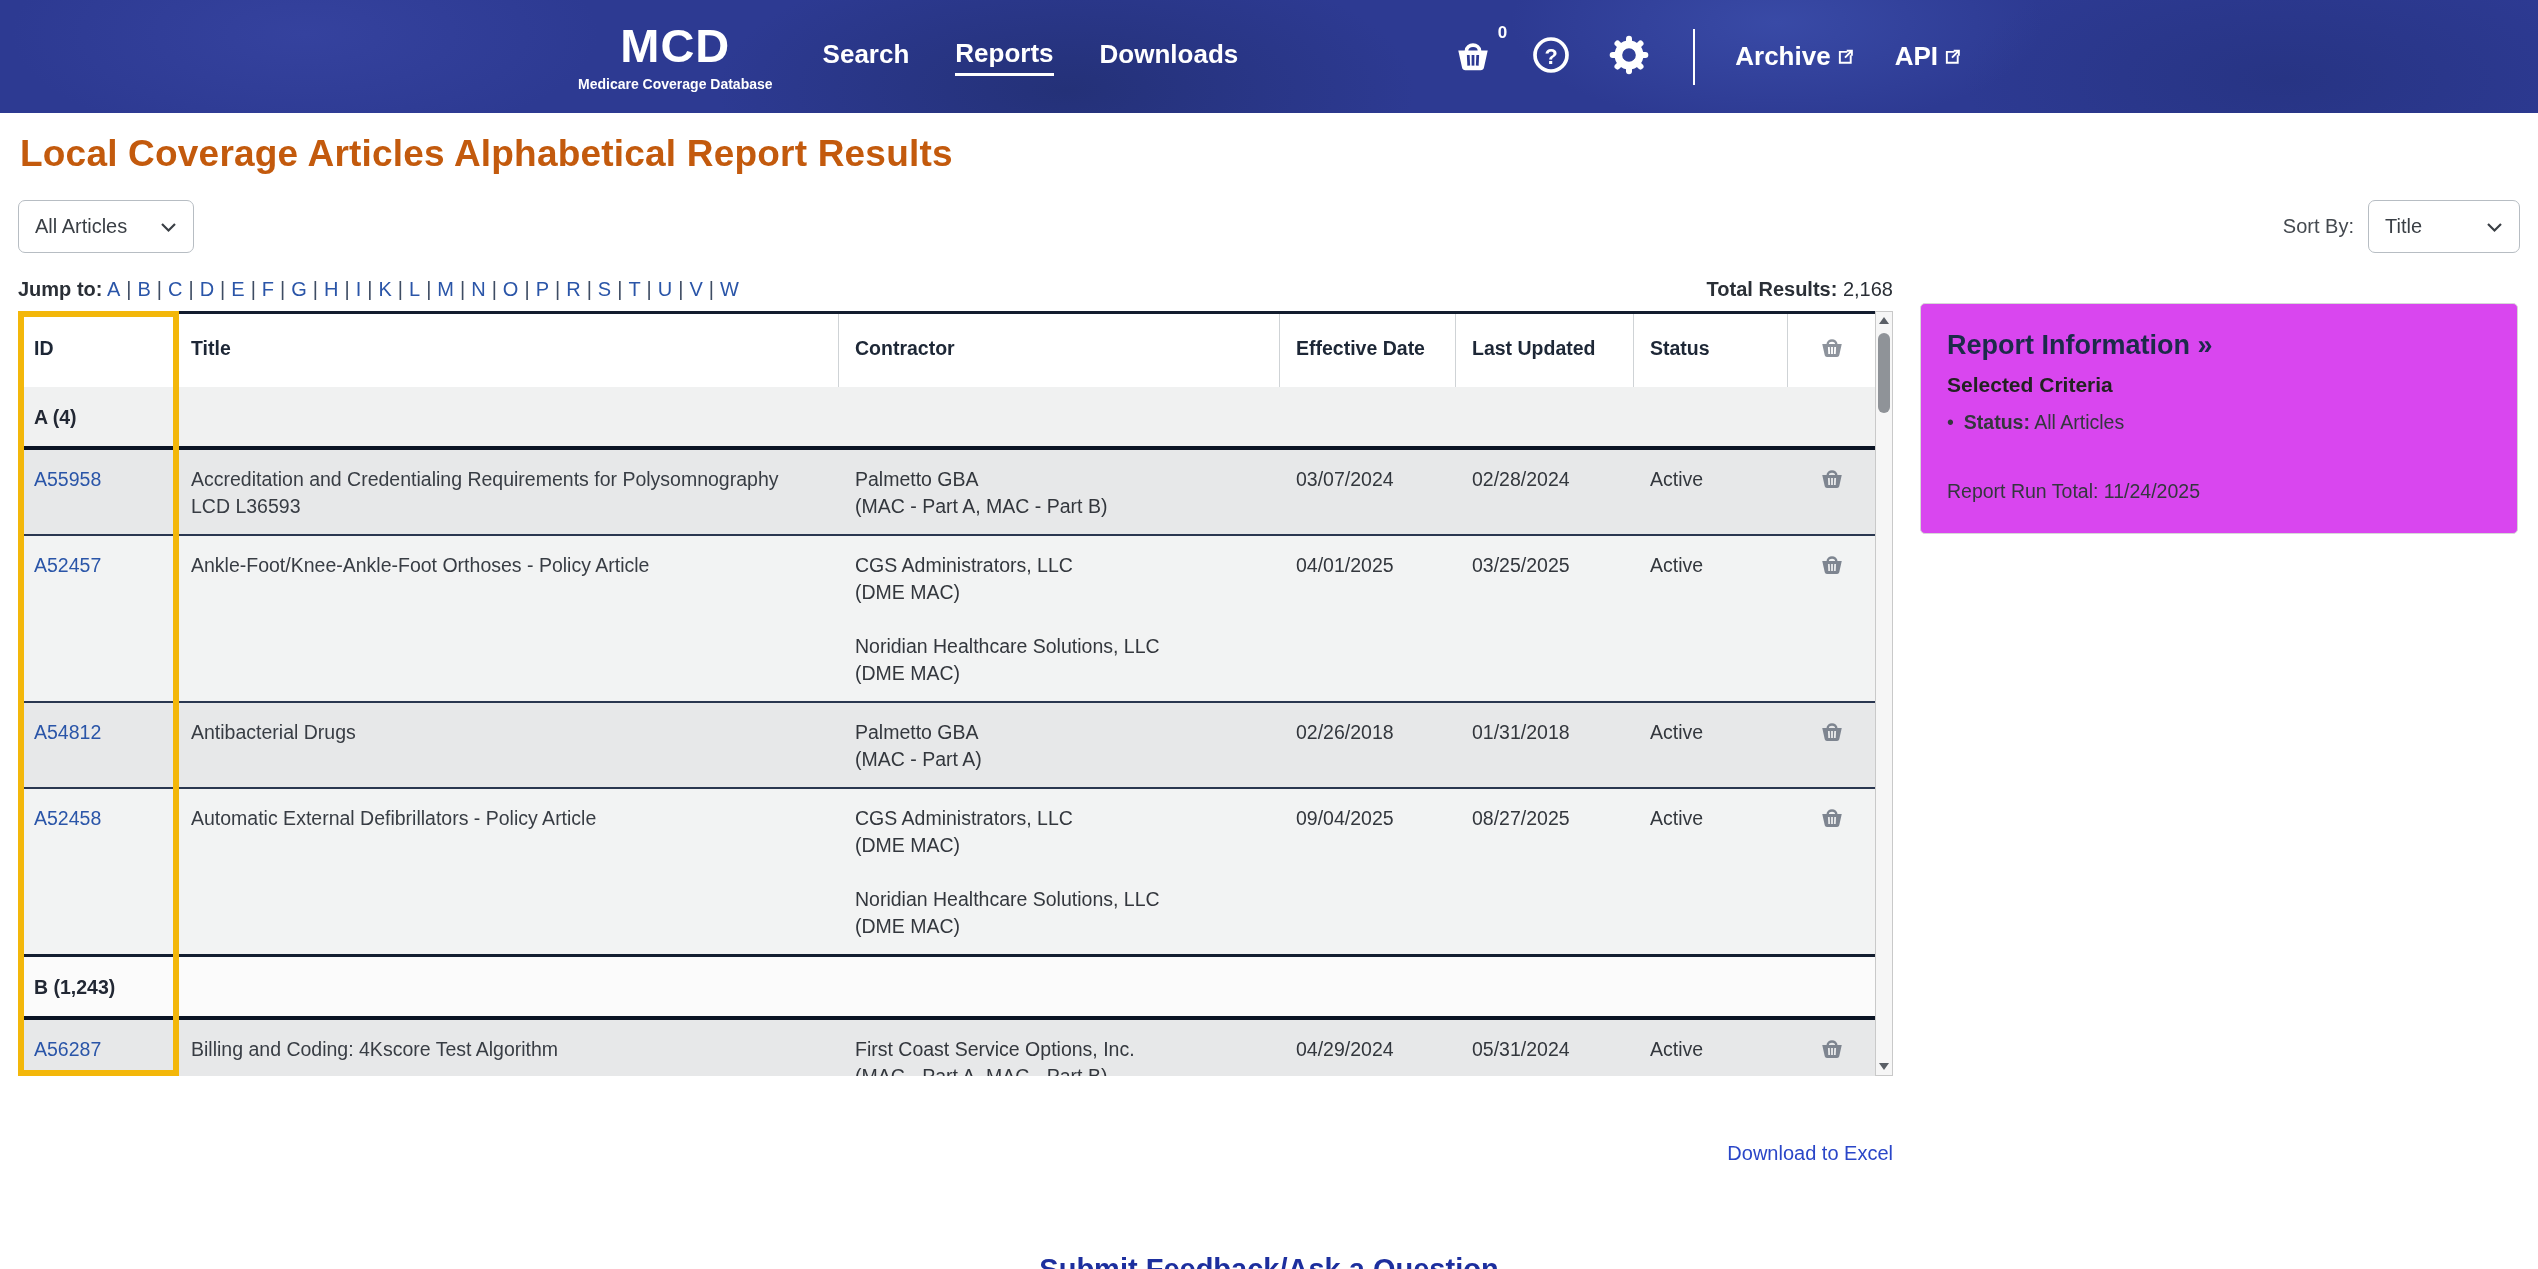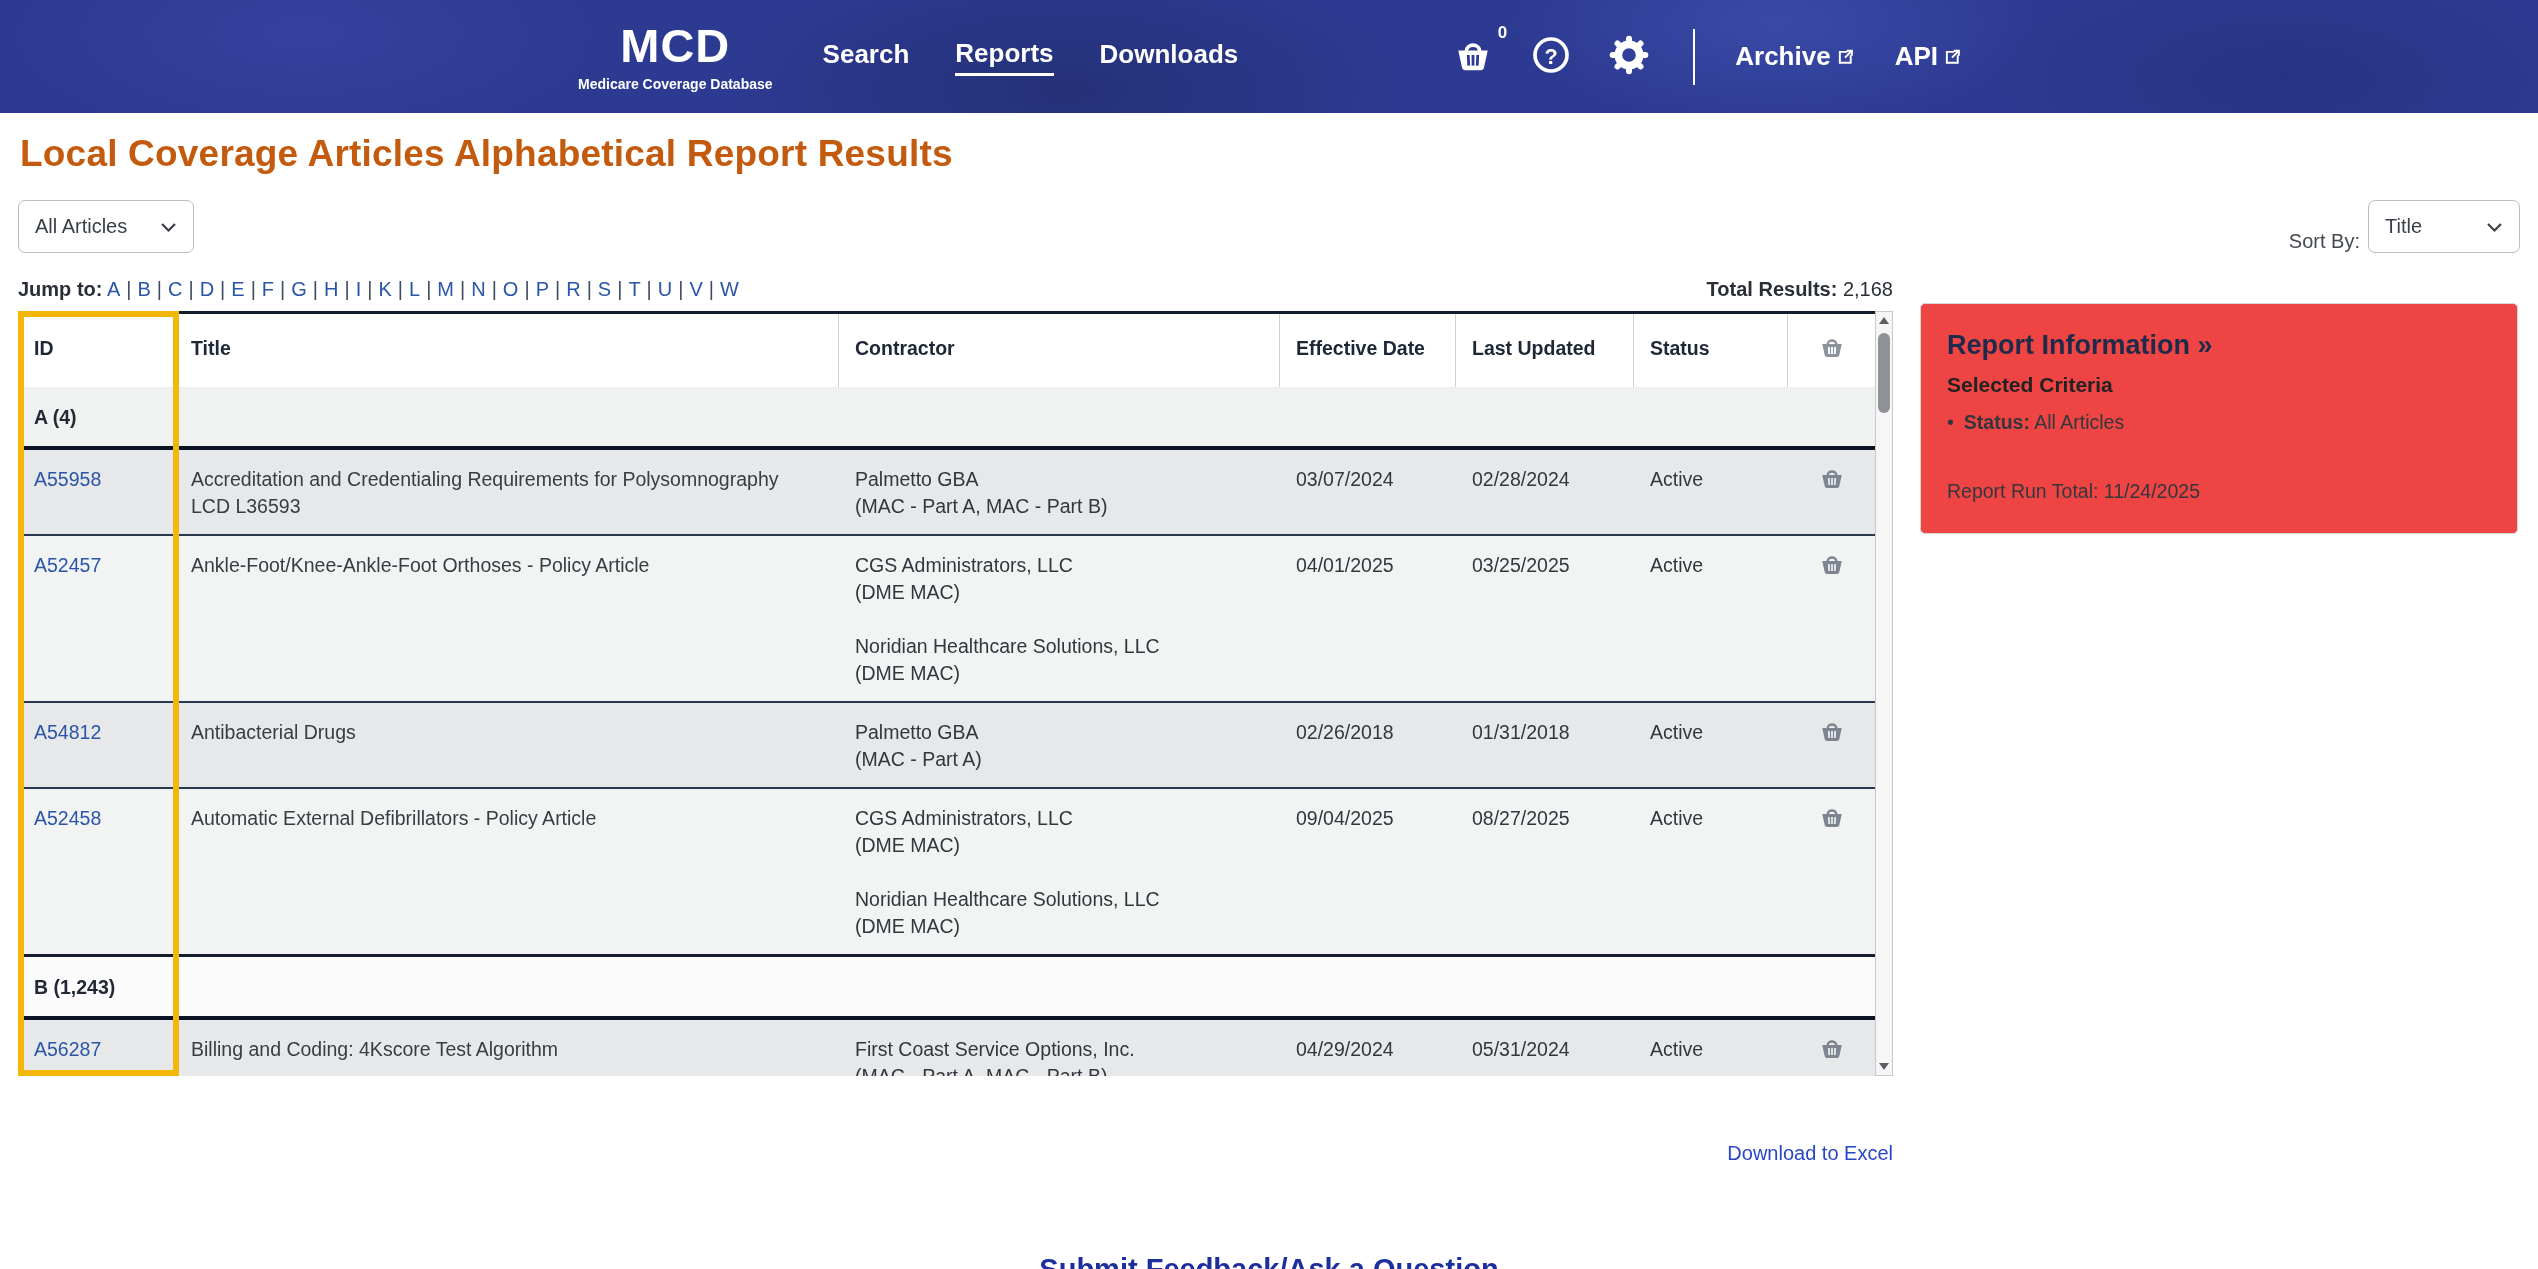--- a/index.html
+++ b/index.html
@@ -33,21 +33,21 @@
   .ext-group{display:flex;align-items:center;gap:42px;}
   .ext-link{display:flex;align-items:flex-start;gap:6px;font-size:26px;font-weight:bold;color:#fff;cursor:pointer;}
   
   .page{padding:0 18px;}
   .page-title{color:var(--orange);font-size:37px;font-weight:bold;margin:20px 0 0 2px;letter-spacing:.2px;}
   .filter-row{display:flex;align-items:center;justify-content:space-between;margin-top:25px;}
   .fake-select{display:flex;align-items:center;justify-content:space-between;
     border:1px solid #b7bdc3;border-radius:7px;background:#fff;height:53px;
     padding:0 16px;font-size:20px;color:#3a3f45;cursor:pointer;}
   .sel-articles{width:176px;}
-  .sortby{display:flex;align-items:flex-end;gap:8px;}
+  .sortby{display:flex;align-items:center;gap:14px;}
   .sortby-label{font-size:20px;color:#44494f;}
   .sel-sort{width:152px;}
   .jump-row{display:flex;align-items:flex-end;justify-content:space-between;margin-top:25px;width:1875px;}
   .jump{font-size:20px;}
   .jump-label{font-weight:bold;color:#2a2f36;}
   .jump a{color:var(--link);text-decoration:none;cursor:pointer;}
   .jump .sep{color:#3e4c63;padding:0 6px;}
   .total{font-size:20px;color:#2a2f36;}
   .total b{font-weight:bold;}
   
@@ -81,21 +81,21 @@
   
   .vscroll{position:absolute;top:0;right:0;width:18px;height:765px;background:#f6f6f6;
     border:1px solid #c9c9c9;display:flex;flex-direction:column;align-items:center;}
   .varrow{height:17px;display:flex;align-items:center;justify-content:center;flex:0 0 auto;cursor:pointer;}
   .vtrack{flex:1;width:100%;position:relative;}
   .vthumb{position:absolute;top:4px;left:2px;width:12px;height:80px;background:#8f9398;border-radius:7px;cursor:pointer;}
   
   .hl-box{position:absolute;left:0;top:0;width:161px;height:765px;border:6px solid var(--hl);pointer-events:none;}
   
   .report-panel{width:598px;margin-left:27px;margin-top:-8px;border:1px solid #d7d7d7;border-radius:5px;
-    padding:26px 26px 30px 26px;background:#ef4444;}
+    padding:26px 26px 30px 26px;background:#d946ef;}
   .rp-title{font-size:27px;font-weight:bold;color:#1c2b4a;cursor:pointer;}
   .rp-sub{font-size:21px;font-weight:bold;color:#222;margin-top:12px;}
   .rp-criteria{margin-top:14px;font-size:19.5px;color:#33373d;}
   .rp-criteria .dot{margin-right:10px;}
   .rp-criteria b{font-weight:bold;}
   .rp-rundate{margin-top:46px;font-size:19.5px;color:#33373d;}
   
   .download-row{width:1875px;text-align:right;margin-top:66px;}
   .download-link{color:var(--action);font-size:20px;text-decoration:none;cursor:pointer;}
   .feedback-row{text-align:center;margin-top:88px;}

